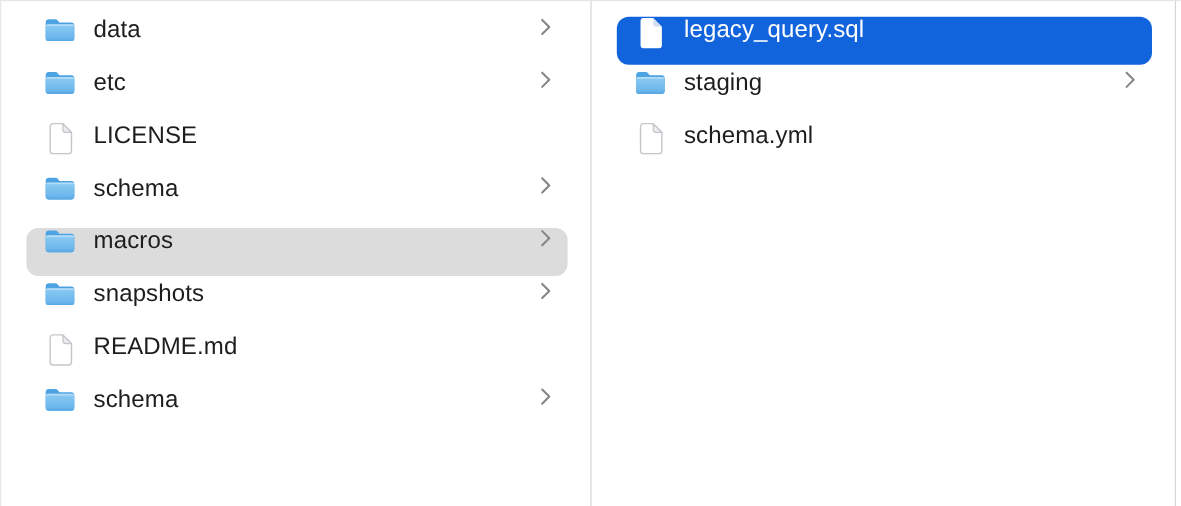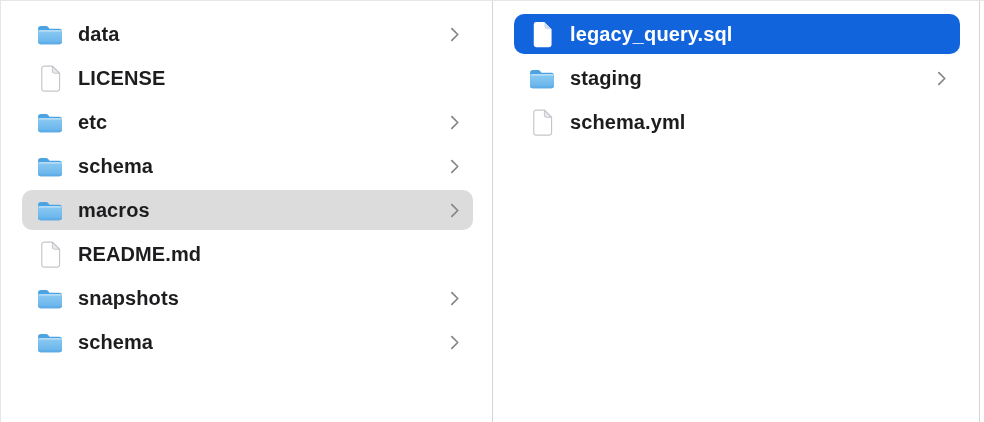--- a/index.html
+++ b/index.html
@@ -33,25 +33,24 @@
   .column{
     height:100%;
     padding:13px 19px 0 21px;
     border-right:1px solid var(--divider);
     overflow:hidden;
   }
   .col-left{width:492px;}
   .col-right{width:487px;}
   .col-stub{flex:1;border-right:none;padding:0;}
   .row{
-    display:flex;align-items:center;
+    display:flex;align-items:flex-start;
     height:40px;margin-bottom:4px;
     padding:0 13px 0 14px;
     border-radius:10px;
-    font-weight:bold;
   }
   .row.sel-gray{background:var(--selection-gray);}
   .row.sel-blue{
     background:var(--selection-blue);
     --doc-stroke:rgba(0,0,0,0);
     --doc-fold:#d3deee;
   }
   .icon-box{
     width:27px;display:flex;align-items:center;justify-content:center;
     flex:none;
@@ -108,47 +107,47 @@
       <span class="chevron">
           <svg width="10" height="17">
             <use href="#icon-chevron"></use>
           </svg>
         </span>
     </div>
 
 
     <div class="row">
       <span class="icon-box">
+          <svg width="26" height="21">
+            <use href="#icon-folder"></use>
+          </svg>
+        </span>
+      <span class="label">etc</span>
+      <span class="chevron">
+          <svg width="10" height="17">
+            <use href="#icon-chevron"></use>
+          </svg>
+        </span>
+    </div>
+
+    <div class="row">
+      <span class="icon-box">
           <svg width="22" height="27">
             <use href="#icon-doc"></use>
           </svg>
         </span>
       <span class="label">LICENSE</span>
     </div>
 
     <div class="row">
       <span class="icon-box">
           <svg width="26" height="21">
             <use href="#icon-folder"></use>
           </svg>
         </span>
-      <span class="label">etc</span>
-      <span class="chevron">
-          <svg width="10" height="17">
-            <use href="#icon-chevron"></use>
-          </svg>
-        </span>
-    </div>
-
-    <div class="row">
-      <span class="icon-box">
-          <svg width="26" height="21">
-            <use href="#icon-folder"></use>
-          </svg>
-        </span>
       <span class="label">schema</span>
       <span class="chevron">
           <svg width="10" height="17">
             <use href="#icon-chevron"></use>
           </svg>
         </span>
     </div>
 
     <div class="row sel-gray">
       <span class="icon-box">
@@ -159,47 +158,47 @@
       <span class="label">macros</span>
       <span class="chevron">
           <svg width="10" height="17">
             <use href="#icon-chevron"></use>
           </svg>
         </span>
     </div>
 
     <div class="row">
       <span class="icon-box">
+          <svg width="26" height="21">
+            <use href="#icon-folder"></use>
+          </svg>
+        </span>
+      <span class="label">snapshots</span>
+      <span class="chevron">
+          <svg width="10" height="17">
+            <use href="#icon-chevron"></use>
+          </svg>
+        </span>
+    </div>
+
+    <div class="row">
+      <span class="icon-box">
           <svg width="22" height="27">
             <use href="#icon-doc"></use>
           </svg>
         </span>
       <span class="label">README.md</span>
     </div>
 
     <div class="row">
       <span class="icon-box">
           <svg width="26" height="21">
             <use href="#icon-folder"></use>
           </svg>
         </span>
-      <span class="label">snapshots</span>
-      <span class="chevron">
-          <svg width="10" height="17">
-            <use href="#icon-chevron"></use>
-          </svg>
-        </span>
-    </div>
-
-    <div class="row">
-      <span class="icon-box">
-          <svg width="26" height="21">
-            <use href="#icon-folder"></use>
-          </svg>
-        </span>
       <span class="label">schema</span>
       <span class="chevron">
           <svg width="10" height="17">
             <use href="#icon-chevron"></use>
           </svg>
         </span>
     </div>
 
   </div>
 

